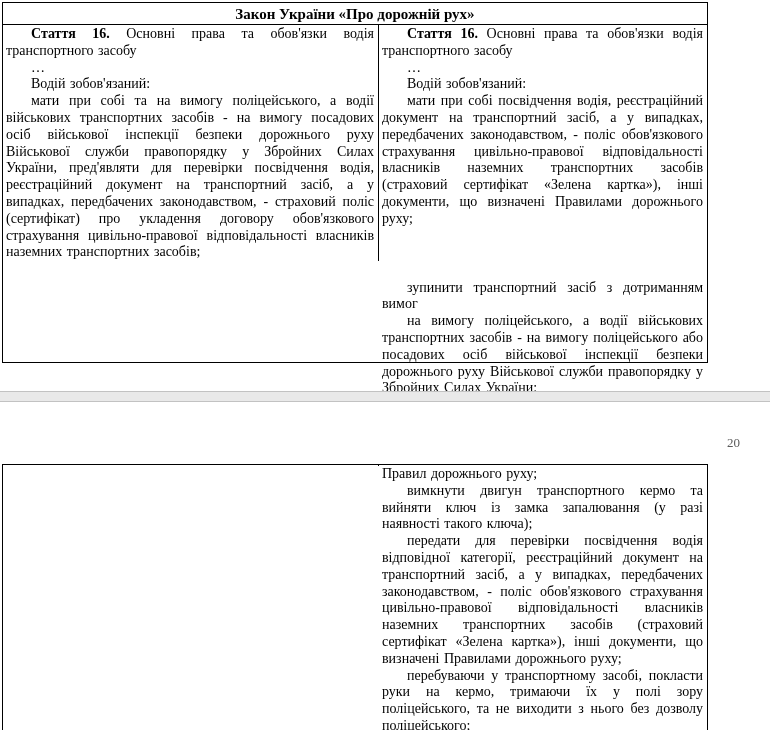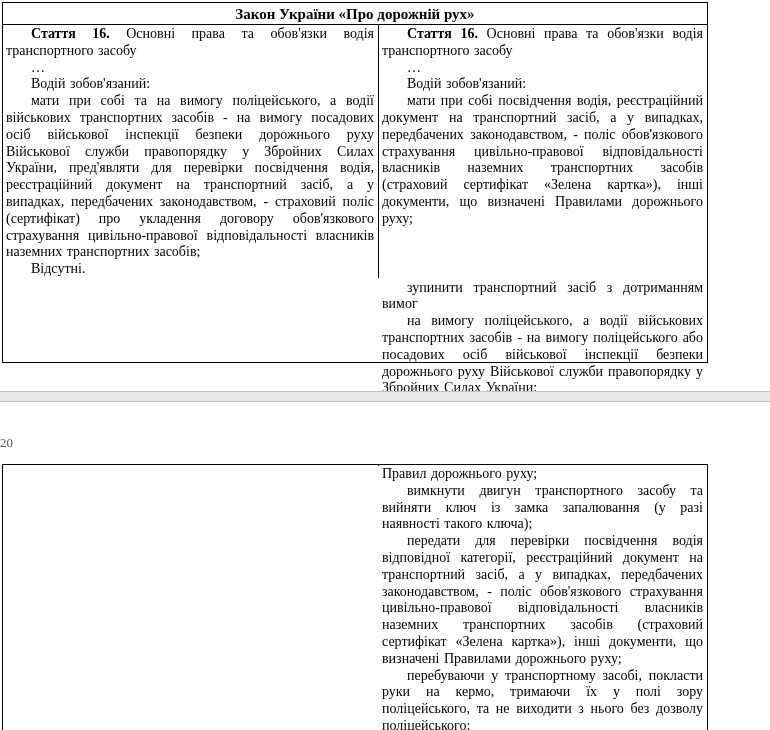--- a/index.html
+++ b/index.html
@@ -33,36 +33,35 @@
   .para.noind { text-indent:0; }
   .para b { font-weight:bold; }
   .gap { width:100%; }
   .page-band {
     position:absolute; left:0; top:391px; width:770px; height:11px;
     background:var(--band-fill,#e9e9e9);
     border-top:1px solid var(--band-edge,#c2c2c2);
     border-bottom:1px solid var(--band-edge,#c2c2c2);
   }
   .page-number {
-    position:absolute; top:435px; left:0; width:740px; text-align:left;
+    position:absolute; top:435px; left:0; width:740px; text-align:right;
     font-size:13px; line-height:16px; color:var(--page-number,#5a5a5a);
   }
 </style>
 </head>
 <body>
 
 <div class="doc-table" id="table1">
   <div class="t-header">Закон України «Про дорожній рух»</div>
   <div class="t-body">
     <div class="cell cell-left">
         <p class="para"><b>Стаття 16.</b> Основні права та обов'язки водія транспортного засобу</p>
         <p class="para">…</p>
         <p class="para">Водій зобов'язаний:</p>
         <p class="para b">мати при собі та на вимогу поліцейського, а водії військових транспортних засобів - на вимогу посадових осіб військової інспекції безпеки дорожнього руху Військової служби правопорядку у Збройних Силах України, пред'являти для перевірки посвідчення водія, реєстраційний документ на транспортний засіб, а у випадках, передбачених законодавством, - страховий поліс (сертифікат) про укладення договору обов'язкового страхування цивільно-правової відповідальності власників наземних транспортних засобів;</p>
-        <p class="para b">Відсутні.</p>
       </div>
     <div class="cell cell-right">
         <p class="para"><b>Стаття 16.</b> Основні права та обов'язки водія транспортного засобу</p>
         <p class="para">…</p>
         <p class="para">Водій зобов'язаний:</p>
         <p class="para b">мати при собі посвідчення водія, реєстраційний документ на транспортний засіб, а у випадках, передбачених законодавством, - поліс обов'язкового страхування цивільно-правової відповідальності власників наземних транспортних засобів (страховий сертифікат «Зелена картка»), інші документи, що визначені Правилами дорожнього руху;</p>
         <div class="gap" style="height: 52px;"></div>
         <p class="para b">зупинити транспортний засіб з дотриманням вимог</p>
         <p class="para b">на вимогу поліцейського, а водії військових транспортних засобів - на вимогу поліцейського або посадових осіб військової інспекції безпеки дорожнього руху Військової служби правопорядку у Збройних Силах України:</p>
       </div>
@@ -71,19 +70,19 @@
 
 <div class="page-band"></div>
 
 <div class="page-number">20</div>
 
 <div class="doc-table" id="table2">
   <div class="t-body">
     <div class="cell cell-left"></div>
     <div class="cell cell-right">
         <p class="para b noind">Правил дорожнього руху;</p>
-        <p class="para b">вимкнути двигун транспортного засобу та вийняти ключ із замка запалювання (у разі наявності такого ключа);</p>
+        <p class="para b">вимкнути двигун транспортного кермо та вийняти ключ із замка запалювання (у разі наявності такого ключа);</p>
         <p class="para b">передати для перевірки посвідчення водія відповідної категорії, реєстраційний документ на транспортний засіб, а у випадках, передбачених законодавством, - поліс обов'язкового страхування цивільно-правової відповідальності власників наземних транспортних засобів (страховий сертифікат «Зелена картка»), інші документи, що визначені Правилами дорожнього руху;</p>
         <p class="para b">перебуваючи у транспортному засобі, покласти руки на кермо, тримаючи їх у полі зору поліцейського, та не виходити з нього без дозволу поліцейського;</p>
         <p class="para b">на вимогу поліцейського вийти з транспортного засобу;</p>
       </div>
   </div>
 </div>
 
 </body></html>

